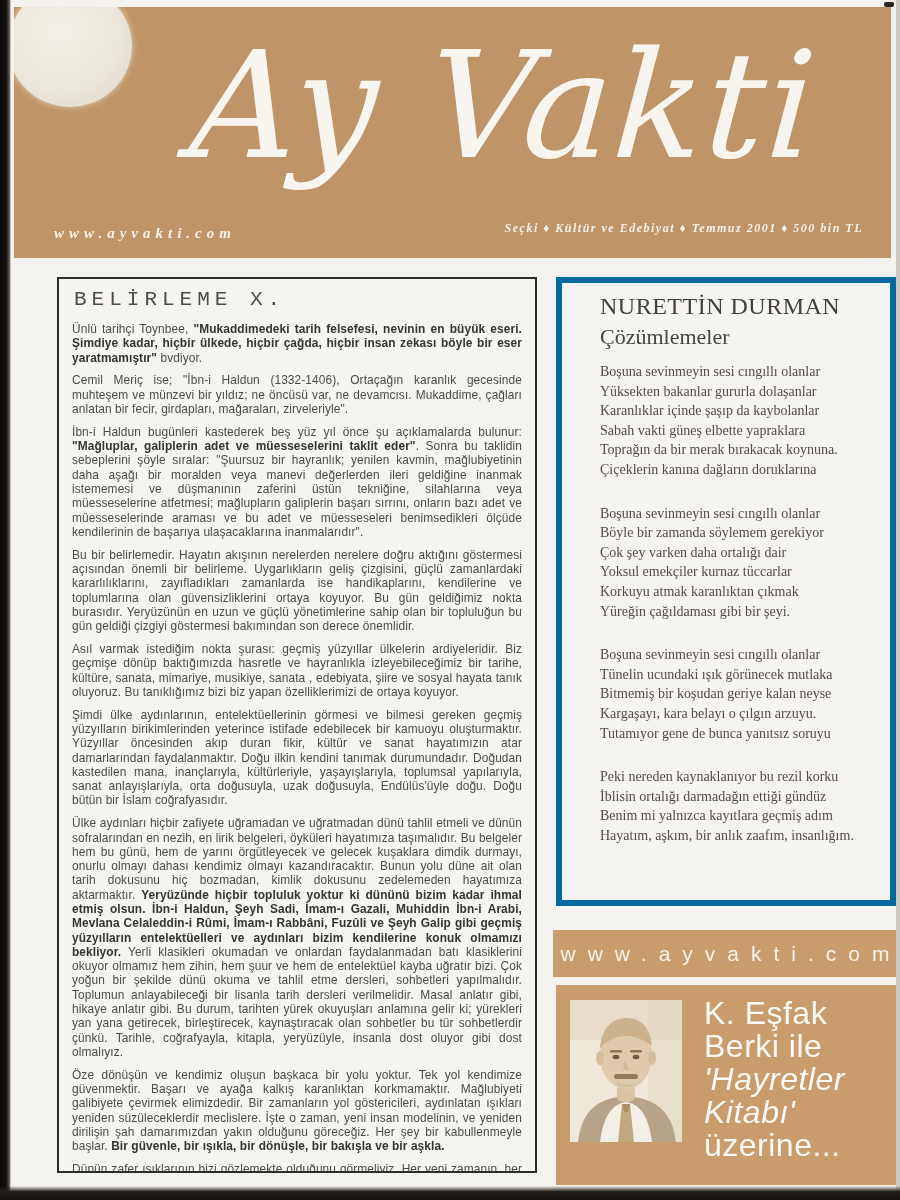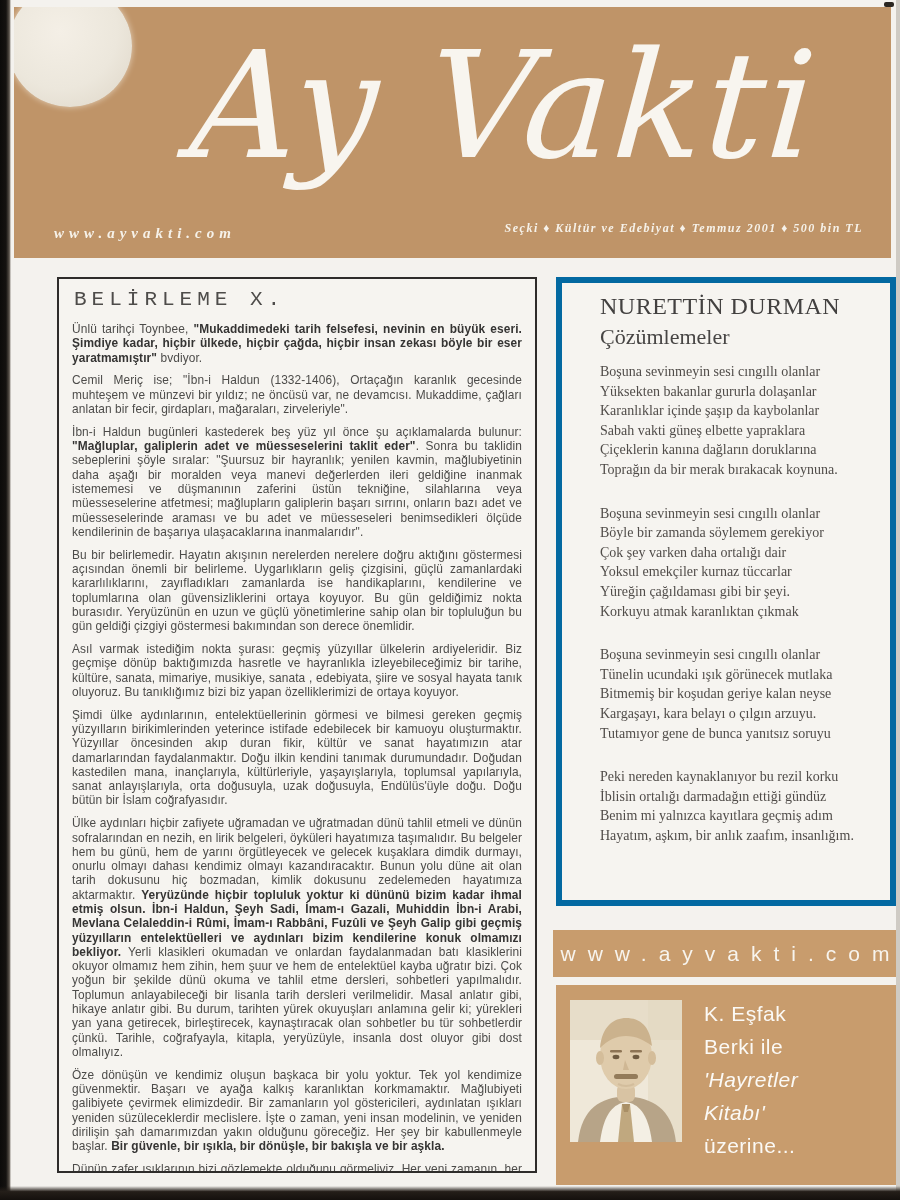--- a/index.html
+++ b/index.html
@@ -149,21 +149,21 @@
     width: 112px; height: 142px;
     margin: 15px 0 0 14px;
     background: #efe7d8;
     position: relative;
     overflow: hidden;
     flex: none;
   }
   .ad-text {
     margin: 12px 0 0 22px;
     color: #fbf9f5;
-    font-size: 21px;
+    font-size: 32px;
     line-height: 33px;
     letter-spacing: .5px;
   }
   .ad-text .it { font-style: italic; }
 </style>
 </head>
 <body>
 
 <div class="page"></div>
 
@@ -191,30 +191,30 @@
 
 <div class="poem-box">
   <div class="poem-author">NURETTİN DURMAN</div>
   <div class="poem-title">Çözümlemeler</div>
   <div>
       <div class="stanza">
         <div class="poem-line">Boşuna sevinmeyin sesi cıngıllı olanlar</div>
         <div class="poem-line">Yüksekten bakanlar gururla dolaşanlar</div>
         <div class="poem-line">Karanlıklar içinde şaşıp da kaybolanlar</div>
         <div class="poem-line">Sabah vakti güneş elbette yapraklara</div>
+        <div class="poem-line">Toprağın da bir merak bırakacak koynuna.</div>
         <div class="poem-line">Çiçeklerin kanına dağların doruklarına</div>
-        <div class="poem-line">Toprağın da bir merak bırakacak koynuna.</div>
       </div>
       <div class="stanza">
         <div class="poem-line">Boşuna sevinmeyin sesi cıngıllı olanlar</div>
         <div class="poem-line">Böyle bir zamanda söylemem gerekiyor</div>
         <div class="poem-line">Çok şey varken daha ortalığı dair</div>
         <div class="poem-line">Yoksul emekçiler kurnaz tüccarlar</div>
+        <div class="poem-line">Korkuyu atmak karanlıktan çıkmak</div>
         <div class="poem-line">Yüreğin çağıldaması gibi bir şeyi.</div>
-        <div class="poem-line">Korkuyu atmak karanlıktan çıkmak</div>
       </div>
       <div class="stanza">
         <div class="poem-line">Boşuna sevinmeyin sesi cıngıllı olanlar</div>
         <div class="poem-line">Tünelin ucundaki ışık görünecek mutlaka</div>
         <div class="poem-line">Bitmemiş bir koşudan geriye kalan neyse</div>
         <div class="poem-line">Kargaşayı, kara belayı o çılgın arzuyu.</div>
         <div class="poem-line">Tutamıyor gene de bunca yanıtsız soruyu</div>
       </div>
       <div class="stanza">
         <div class="poem-line">Peki nereden kaynaklanıyor bu rezil korku</div>

